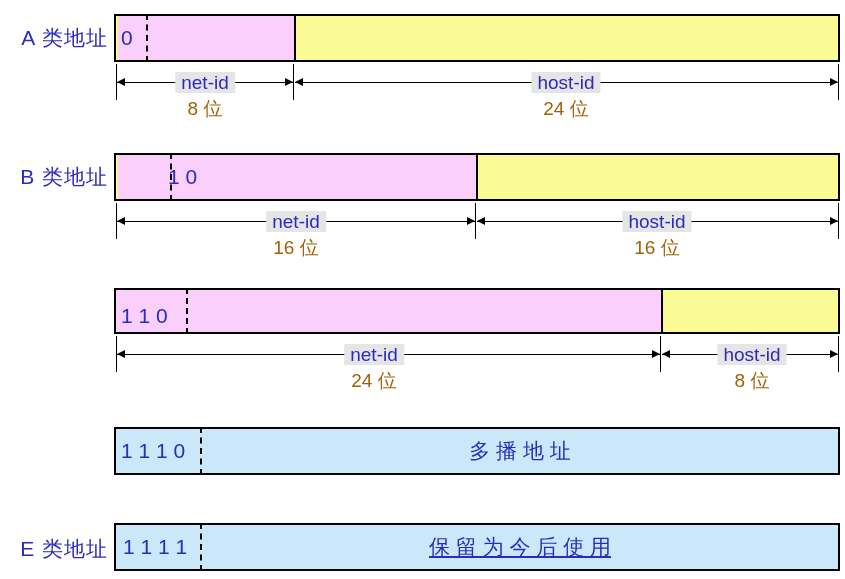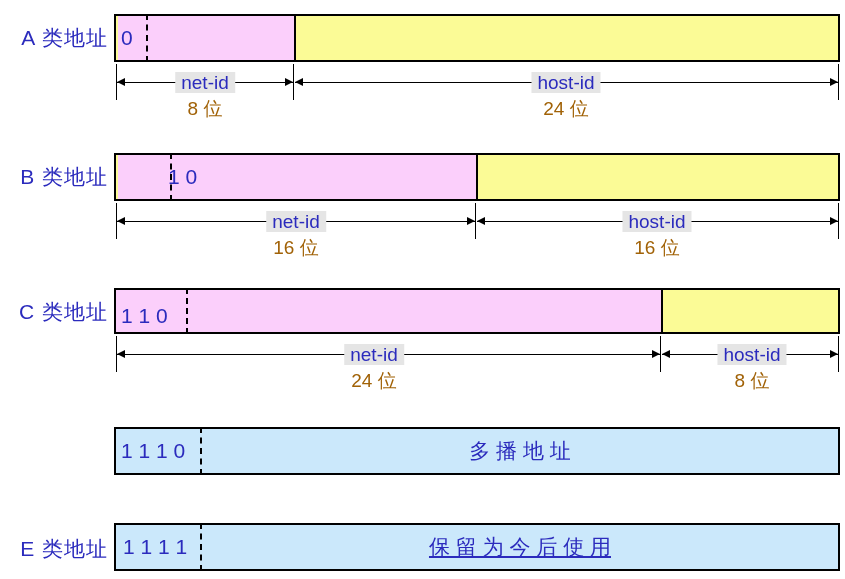--- a/index.html
+++ b/index.html
@@ -153,21 +153,20 @@
   <div class="arrowR" style="left:467px;top:217px;"></div>
   <div class="dimtext" style="left:296px;top:211px;">net-id</div>
   <div class="dimtext2" style="left:296px;top:235px;">16 位</div>
 
   <div class="dimline" style="left:477px;top:221px;width:361px;"></div>
   <div class="arrowL" style="left:477px;top:217px;"></div>
   <div class="arrowR" style="left:830px;top:217px;"></div>
   <div class="dimtext" style="left:657px;top:211px;">host-id</div>
   <div class="dimtext2" style="left:657px;top:235px;">16 位</div>
 
-  <div class="row-label" style="left:8px;top:298px;width:100px;">C 类地址</div>
 
   <div class="bar" style="left:114px;top:288px;width:726px;height:46px;">
     <div class="seg net" style="width:545px;"></div>
     <div class="seg host" style="flex:1;"></div>
   </div>
   <div class="dash" style="left:186px;top:288px;height:46px;"></div>
   <div class="bits" style="left:121px;top:316px;">1 1 0</div>
 
   <div class="tick" style="left:116px;top:336px;height:36px;"></div>
   <div class="tick" style="left:660px;top:336px;height:36px;"></div>

